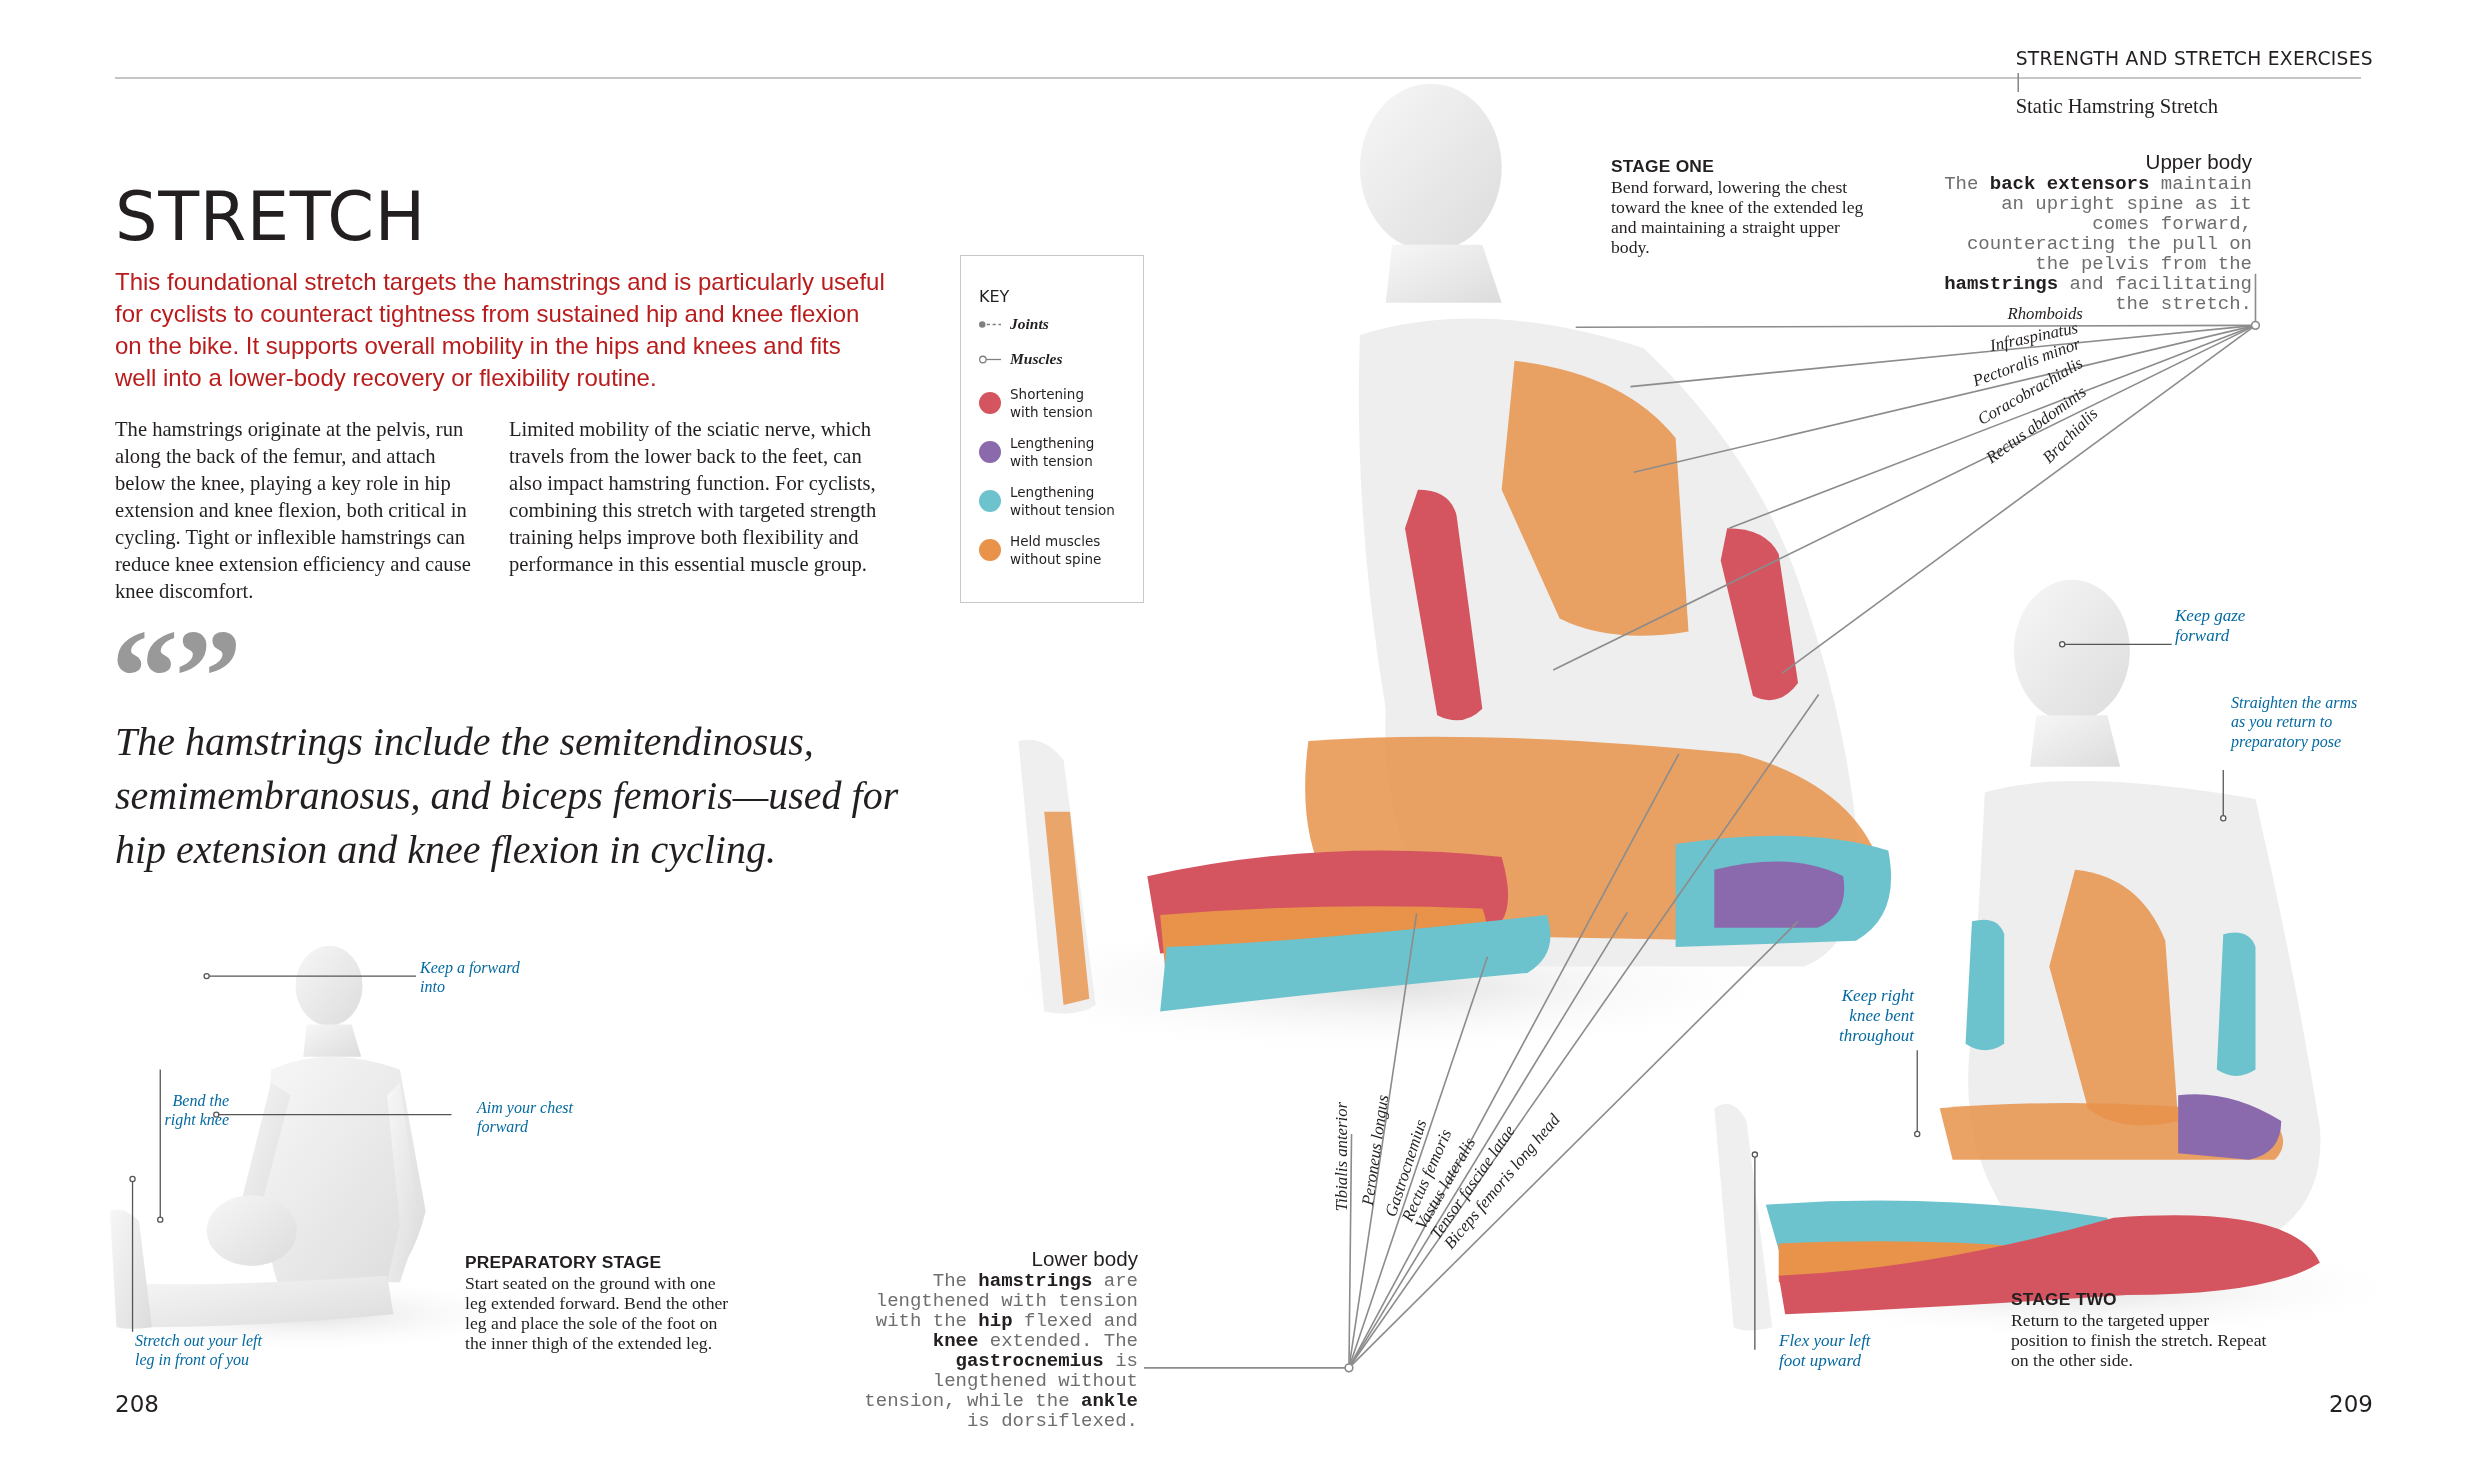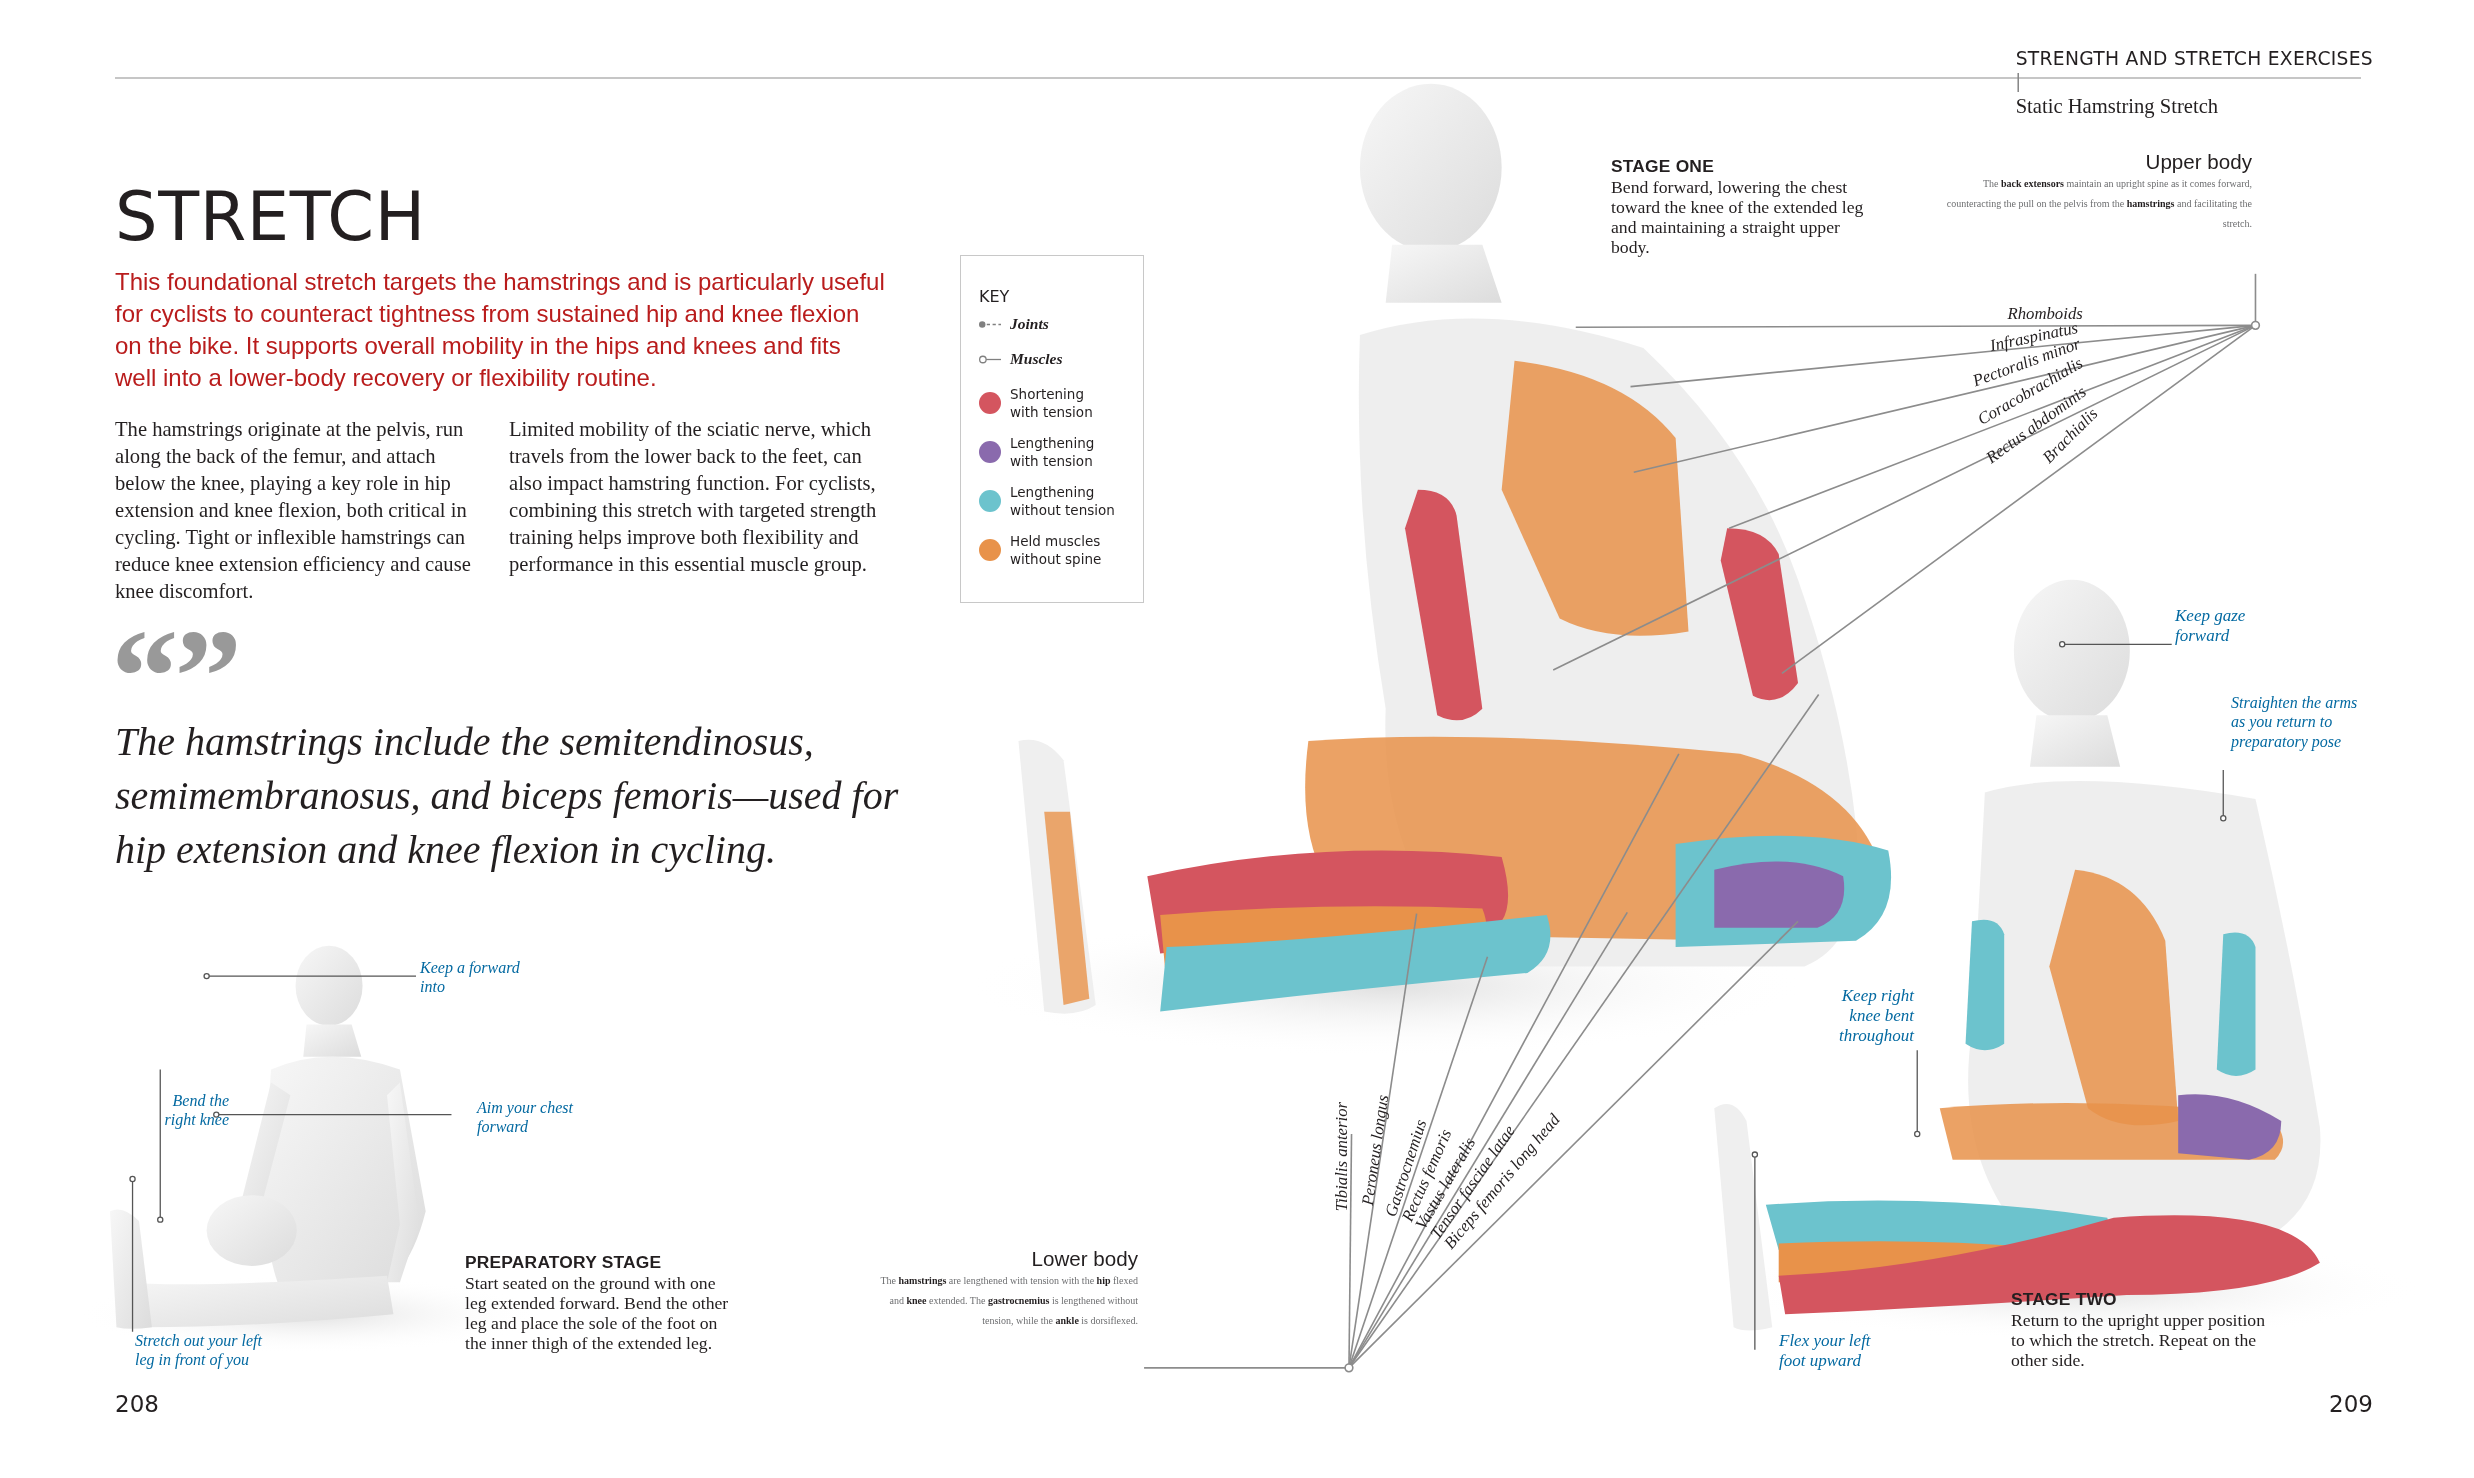--- a/index.html
+++ b/index.html
@@ -31,21 +31,21 @@
   .key-row .it { font-family: "Liberation Serif", serif; font-style: italic; font-size: 15.5px; font-weight: bold; }
   .key-sym { width: 22px; height: 13px; position: relative; flex-shrink: 0; }
 
   .caption-head { font-family: "Liberation Sans", sans-serif; font-weight: bold; font-size: 17.4px; letter-spacing: 0.2px; }
   .caption-body { font-family: "Liberation Serif", serif; font-size: 17.7px; line-height: 20px; }
 
   .anno { position: absolute; font-family: "Liberation Serif", serif; font-style: italic; font-size: 16px; line-height: 19.3px; color: #0369a1; }
   .anno-lg { font-size: 17px; line-height: 20px; }
 
   .panel-head { font-family: "Liberation Sans", sans-serif; font-size: 20.6px; }
-  .panel-body { font-family: Liberation Serif, serif; font-size: 10px; line-height: 20px; color: #6d6e70; }
+  .panel-body { font-family: Liberation Mono, monospace; font-size: 19px; line-height: 20px; color: #6d6e70; }
   .panel-body b { color: #231f20; }
 
   .page-num { position: absolute; top: 1391px; font-family: "DejaVu Sans", sans-serif; font-size: 23px; }
 
   svg.figure { position: absolute; left: 0; top: 0; }
   .muscle-label { font-family: "Liberation Serif", serif; font-style: italic; font-size: 26px; fill: #231f20; }
 </style>
 </head>
 <body>
 
@@ -257,18 +257,18 @@
   </div>
 </div>
 
 <div class="anno anno-lg" style="left:2175px; top:606px; width:90px;">Keep gaze forward</div>
 <div class="anno" style="left:2231px; top:693px; width:129px;">Straighten the arms as you return to preparatory pose</div>
 <div class="anno anno-lg" style="left:1817px; top:986px; width:97px; text-align:right;">Keep right knee bent throughout</div>
 <div class="anno anno-lg" style="left:1779px; top:1331px; width:110px;">Flex your left foot upward</div>
 
 <div class="abs" style="left:2011px; top:1289px; width:258px;">
   <div class="caption-head">STAGE TWO</div>
-  <div class="caption-body">Return to the upright upper position to which the stretch. Repeat on the other side.</div>
+  <div class="caption-body">Return to the targeted upper position to finish the stretch. Repeat on the other side.</div>
 </div>
 
 <div class="page-num" style="left:115px;">208</div>
 <div class="page-num" style="right:102px;">209</div>
 
 
 </body></html>

